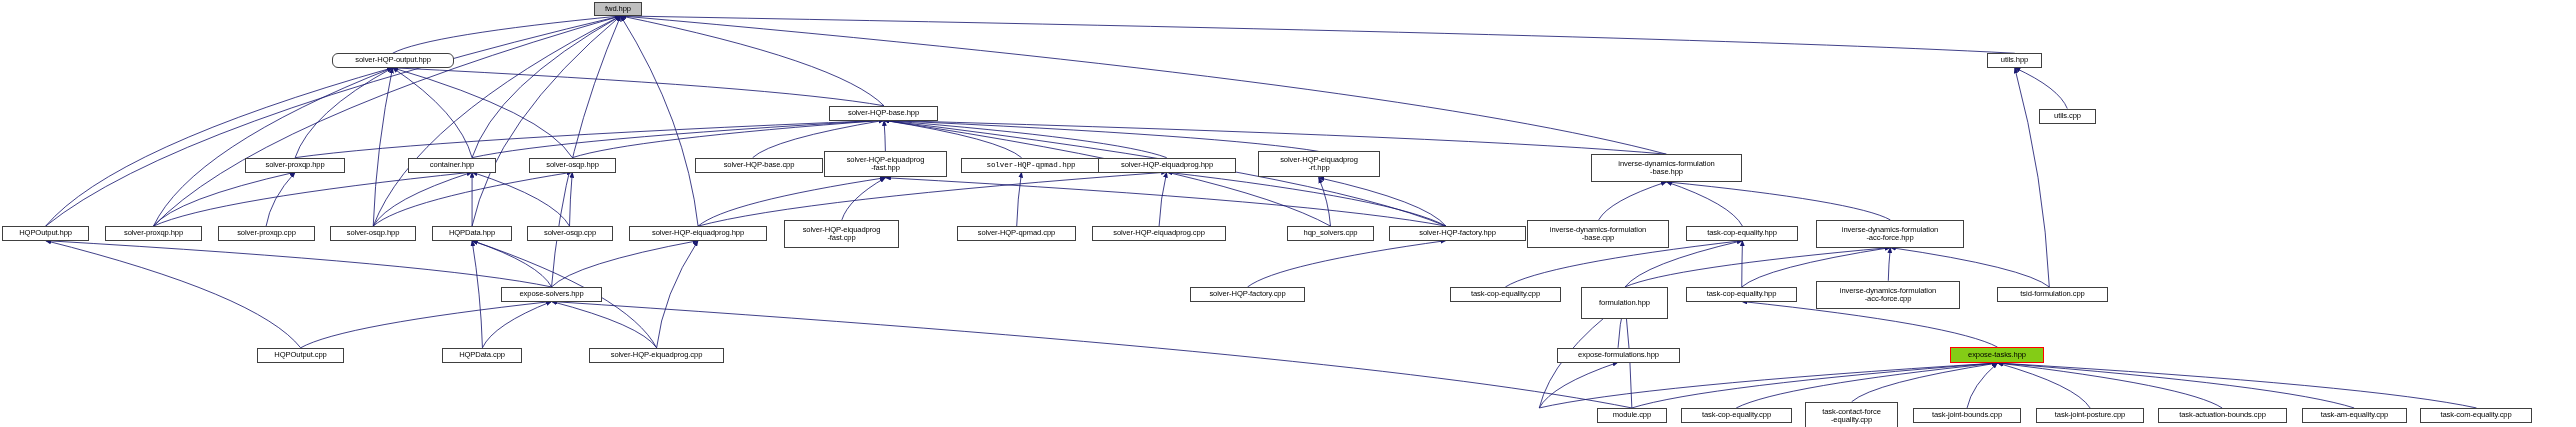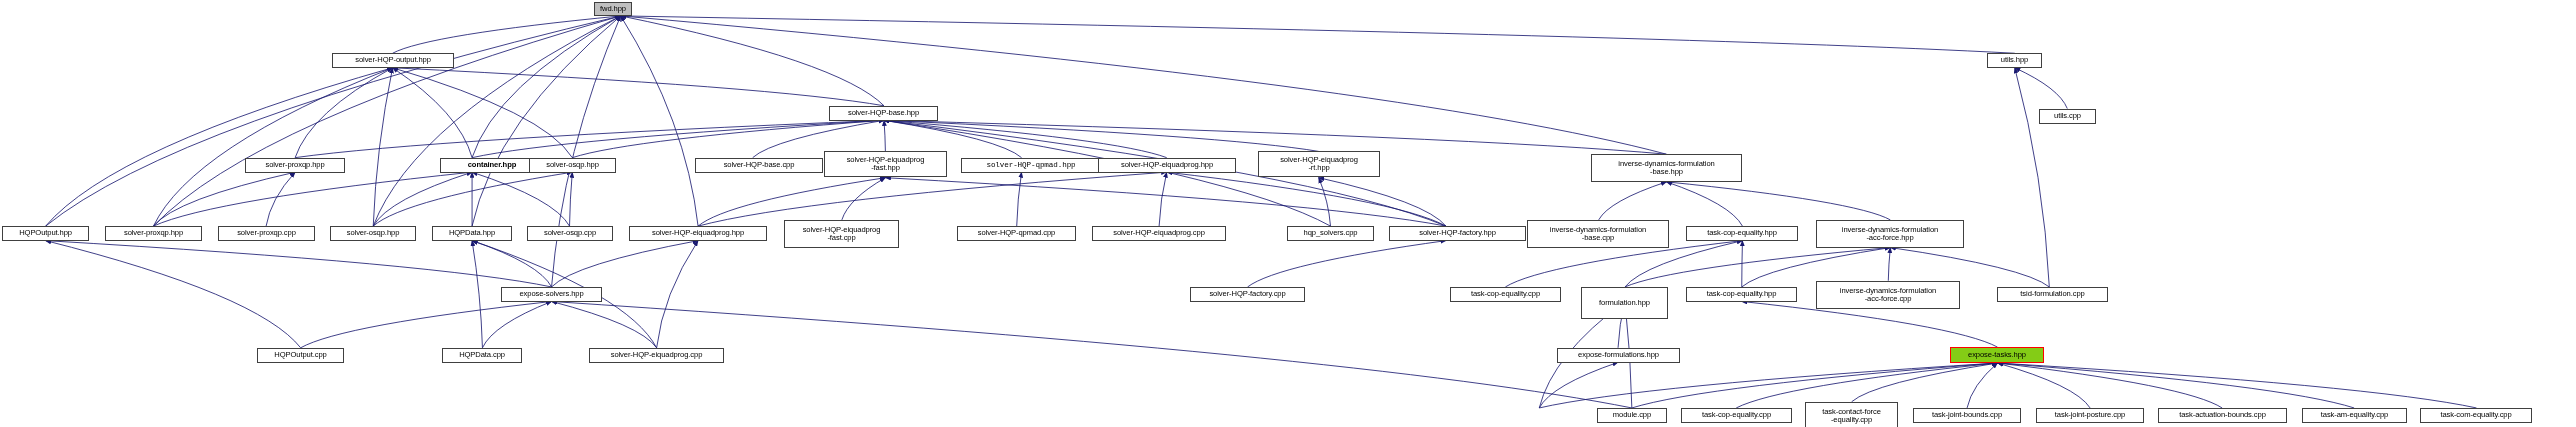--- a/index.html
+++ b/index.html
@@ -155,27 +155,27 @@
         <path d="M 2512 590 Q 2575.95 557.5 2890 525" fill="none" stroke="#191970" stroke-width="1.2" marker-end="url(#arrowhead)"></path>
         <path d="M 2679 581 Q 2711.705 553 2890 525" fill="none" stroke="#191970" stroke-width="1.2" marker-end="url(#arrowhead)"></path>
         <path d="M 2846 590 Q 2852.8199999999997 557.5 2890 525" fill="none" stroke="#191970" stroke-width="1.2" marker-end="url(#arrowhead)"></path>
         <path d="M 3024 590 Q 3003.23 557.5 2890 525" fill="none" stroke="#191970" stroke-width="1.2" marker-end="url(#arrowhead)"></path>
         <path d="M 3215 590 Q 3164.625 557.5 2890 525" fill="none" stroke="#191970" stroke-width="1.2" marker-end="url(#arrowhead)"></path>
         <path d="M 3406 590 Q 3304.1 557.5 2890 525" fill="none" stroke="#191970" stroke-width="1.2" marker-end="url(#arrowhead)"></path>
         <path d="M 3583 590 Q 3432.425 557.5 2890 525" fill="none" stroke="#191970" stroke-width="1.2" marker-end="url(#arrowhead)"></path>
       </g>
   </svg>
   <div id="node-layer">
-      <div class="node root" style="left: 594px; top: 2.1px; width: 38px; height: 14px;"><span class="node-label">fwd.hpp</span></div>
-      <div class="node" style="left: 332px; top: 53px; width: 122px; height: 14.5px;"><span class="node-label">solver-HQP-output.hpp</span></div>
+      <div class="node root" style="left: 594px; top: 2.1px; width: 48px; height: 14px;"><span class="node-label">fwd.hpp</span></div>
+      <div class="node" style="left: 332px; top: 53px; width: 122px; height: 14.5px; border-radius: 6px;"><span class="node-label">solver-HQP-output.hpp</span></div>
       <div class="node" style="left: 1987px; top: 53px; width: 55px; height: 14.5px;"><span class="node-label">utils.hpp</span></div>
       <div class="node" style="left: 2039px; top: 109px; width: 57px; height: 14.5px;"><span class="node-label">utils.cpp</span></div>
       <div class="node" style="left: 829px; top: 106px; width: 109px; height: 14.5px;"><span class="node-label">solver-HQP-base.hpp</span></div>
       <div class="node" style="left: 245px; top: 158px; width: 100px; height: 14.5px;"><span class="node-label">solver-proxqp.hpp</span></div>
-      <div class="node" style="left: 440px; top: 158px; width: 104px; height: 14.5px; font-weight: bold;"><span class="node-label">container.hpp</span></div>
+      <div class="node" style="left: 408px; top: 158px; width: 88px; height: 14.5px;"><span class="node-label">container.hpp</span></div>
       <div class="node" style="left: 529px; top: 158px; width: 87px; height: 14.5px;"><span class="node-label">solver-osqp.hpp</span></div>
       <div class="node" style="left: 695px; top: 158px; width: 128px; height: 14.5px;"><span class="node-label">solver-HQP-base.cpp</span></div>
       <div class="node" style="left: 824px; top: 151px; width: 123px; height: 26px;"><span class="node-label">solver-HQP-eiquadprog
 -fast.hpp</span></div>
       <div class="node" style="left: 961px; top: 158px; width: 140px; height: 14.5px; font-family: Liberation Mono, monospace;"><span class="node-label">solver-HQP-qpmad.hpp</span></div>
       <div class="node" style="left: 1098px; top: 158px; width: 138px; height: 14.5px;"><span class="node-label">solver-HQP-eiquadprog.hpp</span></div>
       <div class="node" style="left: 1258px; top: 151px; width: 122px; height: 26px;"><span class="node-label">solver-HQP-eiquadprog
 -rt.hpp</span></div>
       <div class="node" style="left: 1591px; top: 154px; width: 151px; height: 28px;"><span class="node-label">inverse-dynamics-formulation
 -base.hpp</span></div>

